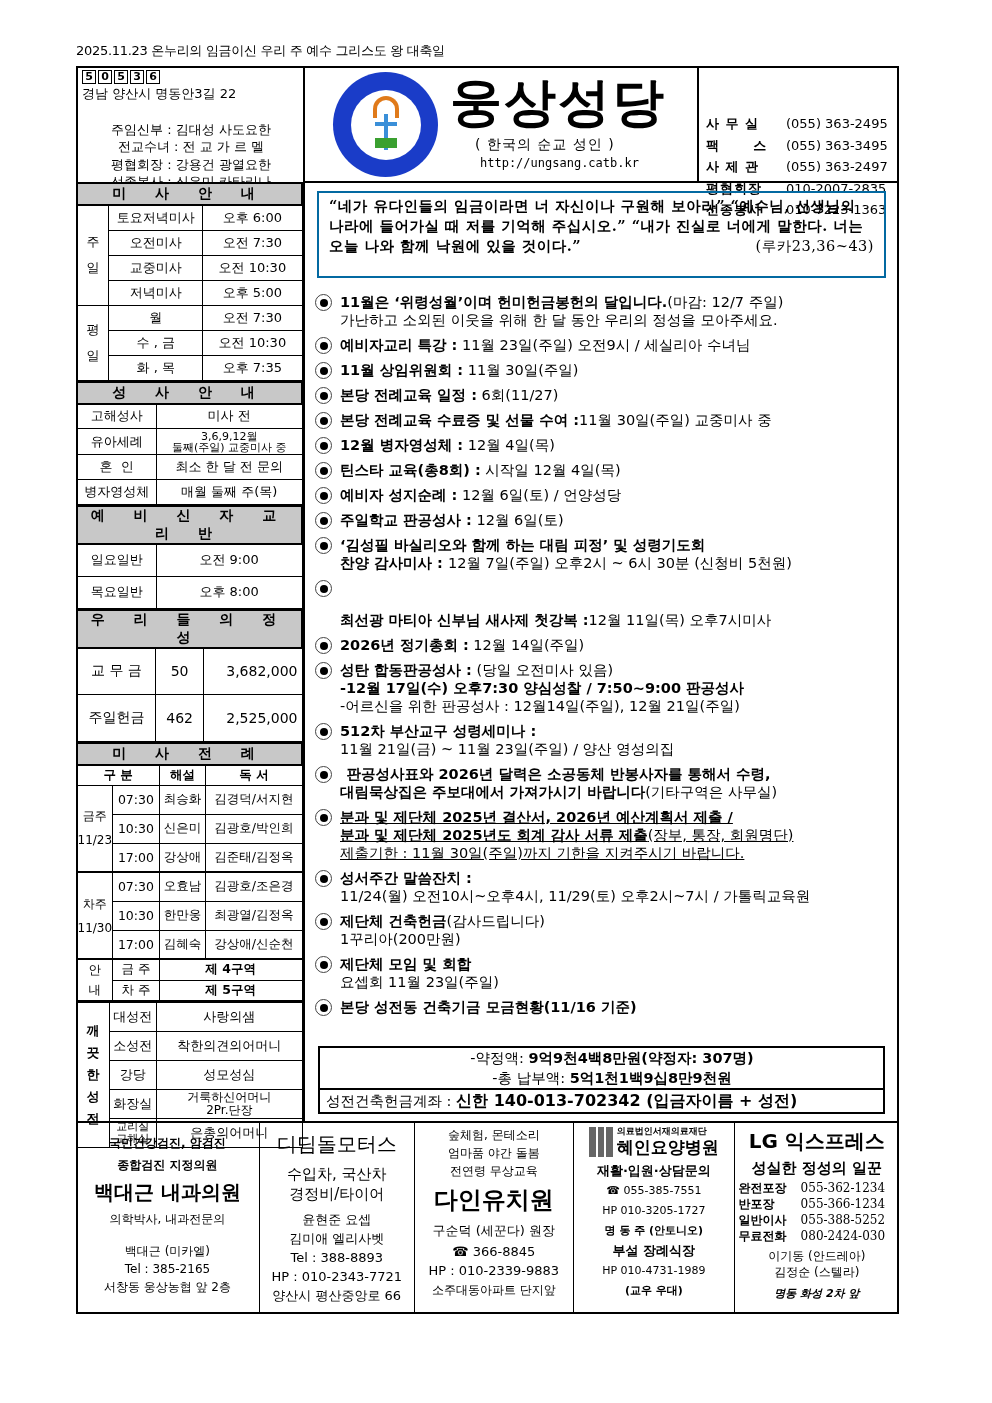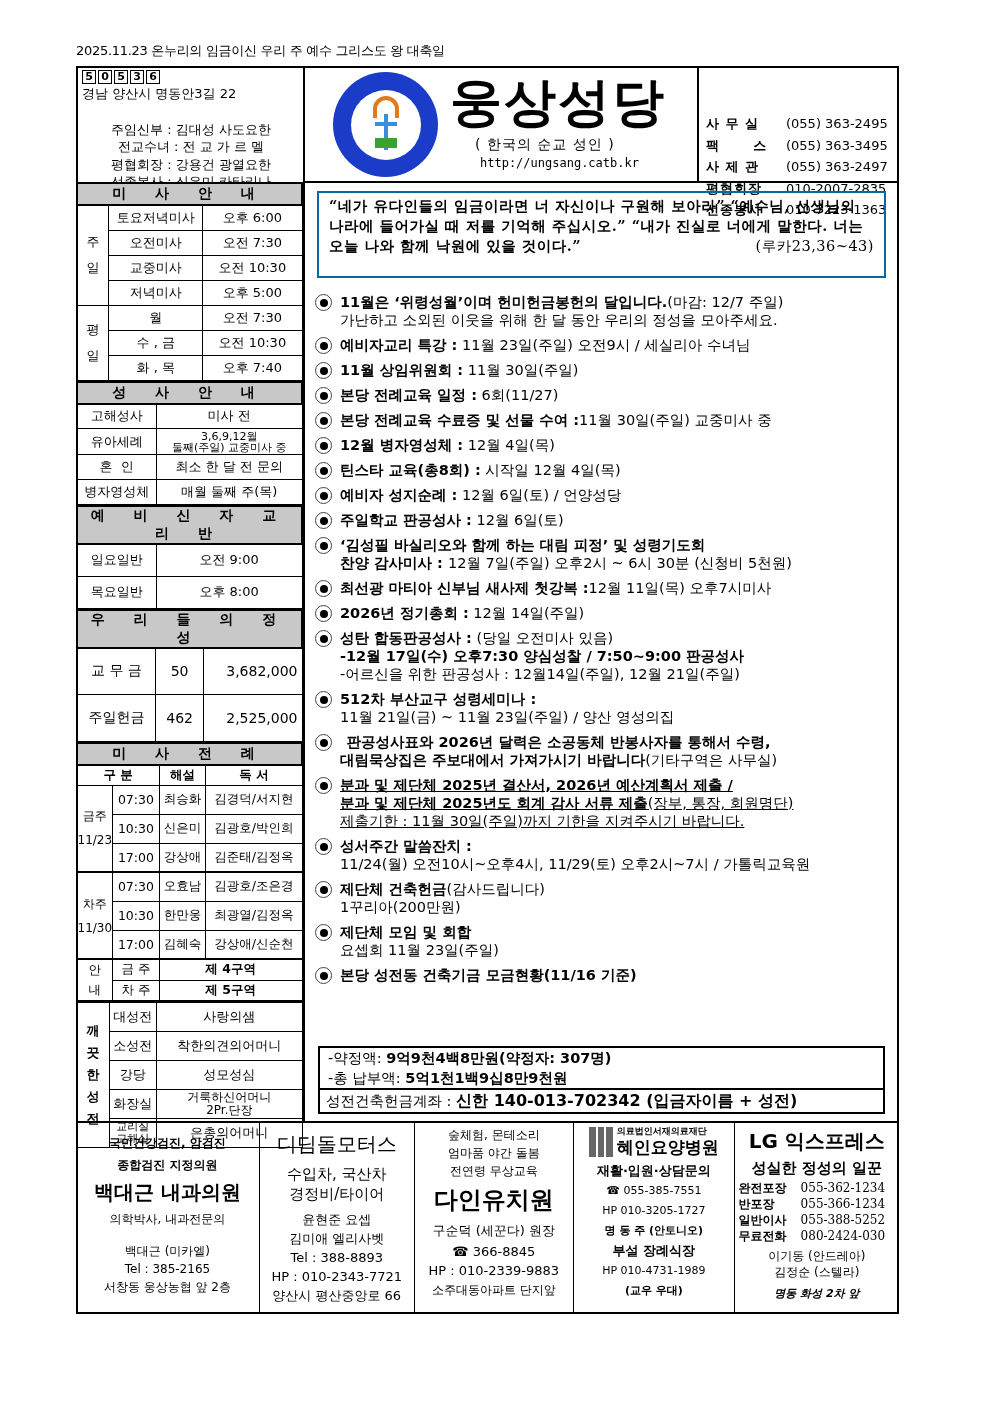--- a/index.html
+++ b/index.html
@@ -43,21 +43,21 @@
 
   
   .notices { position: absolute; left: 315px; top: 293px; width: 585px; font-size: 14.5px; line-height: 18px; }
   .notice { display: flex; margin-bottom: 7px; }
   .bullet { width: 17px; height: 17px; border: 1.5px solid #444; border-radius: 50%; display: inline-flex; align-items: center; justify-content: center; margin-right: 8px; flex-shrink: 0; margin-top: 1px; }
   .bullet::after { content: ""; width: 8px; height: 8px; border-radius: 50%; background: #000; }
   .notice .title { font-weight: bold; }
   .u { text-decoration: underline; }
 
   .fundbox { position: absolute; left: 318px; top: 1046px; width: 567px; border: 2px solid #000; font-size: 14.5px; line-height: 20px; }
-  .fundbox .r { padding-left: 8px; }
+  .fundbox .r { padding-left: 21px; text-align: center; }
   .fundbox .acct { border-top: 2px solid #000; padding-left: 6px; height: 24px; line-height: 22px; }
   .fundbox .acct b { font-size: 16px; font-weight: bold; }
 
   
   .ads { position: absolute; left: 76px; top: 1122px; width: 823px; height: 192px; display: flex; }
   .ad { border-right: 1px solid #000; text-align: center; height: 100%; }
   .ad:last-child { border-right: none; }
   .ad1 { width: 189px; padding-top: 10px; font-size: 12px; line-height: 22px; }
   .ad2 { width: 159px; padding-top: 6px; font-size: 13px; line-height: 19px; }
   .ad3 { width: 164px; padding-top: 4px; font-size: 12px; line-height: 18px; }
@@ -173,21 +173,21 @@
 일</td>
           <td>월</td>
           <td>오전 7:30</td>
         </tr>
     <tr style="height:25px">
           <td>수 , 금</td>
           <td>오전 10:30</td>
         </tr>
     <tr style="height:25px">
           <td>화 , 목</td>
-          <td>오후 7:40</td>
+          <td>오후 7:35</td>
         </tr>
   </tbody>
     </table>
 
   <table class="grid">
     <colgroup>
         <col style="width:80px">
         <col style="width:147px">
       </colgroup>
     <tbody>
@@ -399,21 +399,21 @@
   <div class="notice">
     <span class="bullet"></span>
     <div><span class="title">주일학교 판공성사 :</span><span> 12월 6일(토)</span></div>
   </div>
   <div class="notice">
     <span class="bullet"></span>
     <div><span class="title">‘김성필 바실리오와 함께 하는 대림 피정’ 및 성령기도회</span><br><span class="title">찬양 감사미사 : </span><span>12월 7일(주일) 오후2시 ~ 6시 30분 (신청비 5천원)</span></div>
   </div>
   <div class="notice">
     <span class="bullet"></span>
-    <div style="white-space:nowrap;"><span class="title">최선광 마티아 신부님 새사제 첫강복 :</span><span>12월 11일(목) 오후7시미사</span></div>
+    <div style="white-space:nowrap;margin-top:32px;"><span class="title">최선광 마티아 신부님 새사제 첫강복 :</span><span>12월 11일(목) 오후7시미사</span></div>
   </div>
   <div class="notice">
     <span class="bullet"></span>
     <div><span class="title">2026년 정기총회 :</span><span> 12월 14일(주일)</span></div>
   </div>
   <div class="notice">
     <span class="bullet"></span>
     <div><span class="title">성탄 합동판공성사 :</span><span> (당일 오전미사 있음)</span><br><span class="title">-12월 17일(수) 오후7:30 양심성찰 / 7:50~9:00 판공성사</span><br><span>-어르신을 위한 판공성사 : 12월14일(주일), 12월 21일(주일)</span></div>
   </div>
   <div class="notice">

